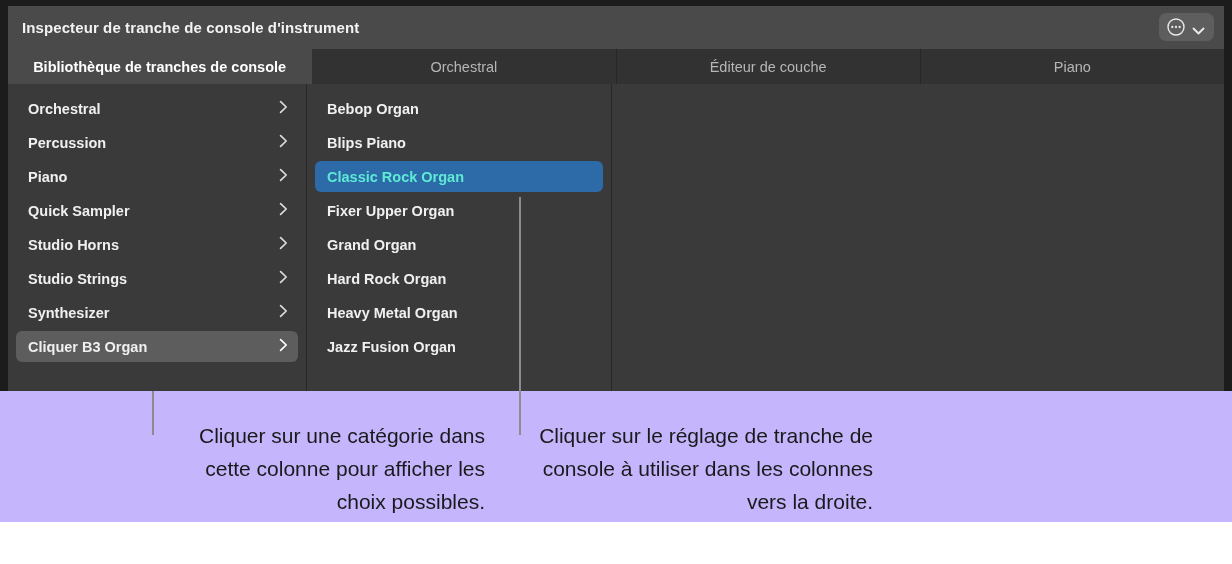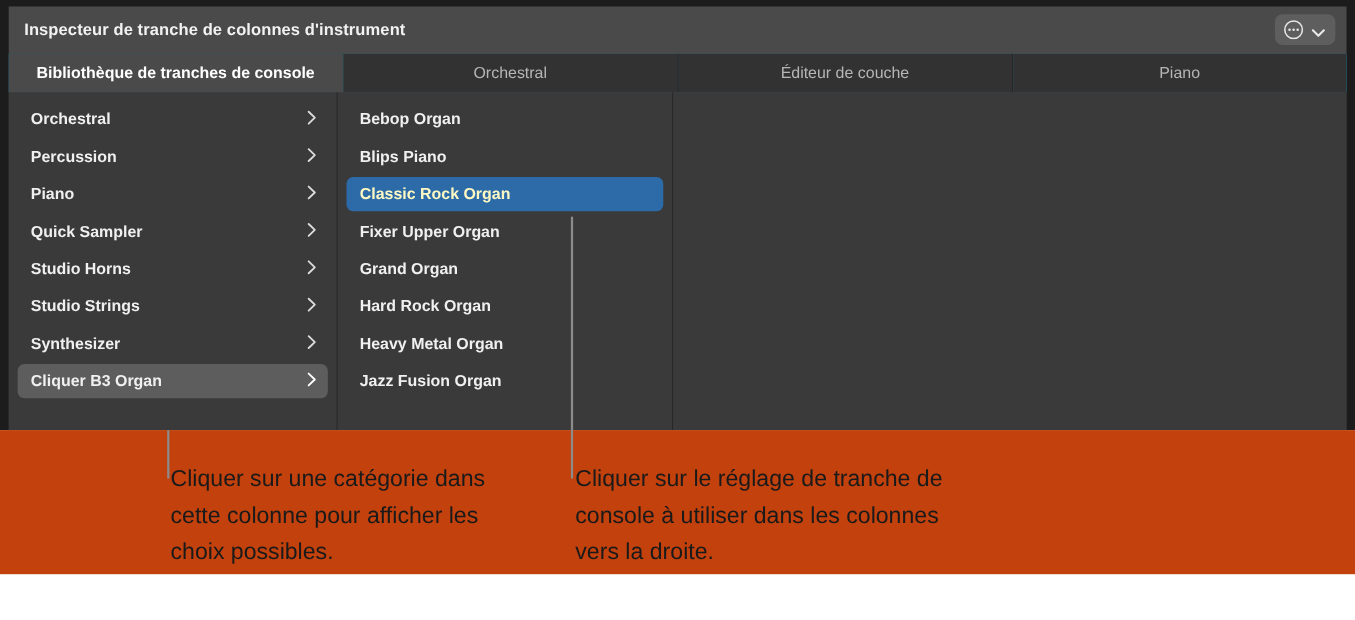--- a/index.html
+++ b/index.html
@@ -78,21 +78,21 @@
     top: 9px;
   }
 
   
   #tabbar {
     position: absolute;
     left: 0;
     top: 43px;
     right: 0;
     height: 35px;
-    background: #0ea5e9;
+    background: #c2410c;
     display: flex;
     box-sizing: border-box;
   }
   .tab {
     flex: 1 1 0;
     display: flex;
     align-items: center;
     justify-content: center;
     font-size: 14.5px;
     color: #b6b6b6;
@@ -157,37 +157,38 @@
   }
   .browser-row .row-label {
     flex: 1 1 auto;
     overflow: hidden;
   }
   .browser-row.highlight {
     background: #5d5d5d;
   }
   .browser-row.selected {
     background: #2d6ba8;
-    color: #fef9c3;
+    color: #5eead4;
     align-items: center;
   }
   .browser-row .chevron-right-icon {
     flex: 0 0 auto;
     margin-left: 8px;
     display: block;
   }
 
   
   #callouts {
     position: absolute;
     left: 0;
     top: 391px;
     width: 1232px;
     height: 131px;
-    background: #c2410c;
+    background: #c4b5fd;
+    text-align: right;
   }
   .callout-line {
     position: absolute;
     width: 2px;
     background: #8c8c8c;
   }
   #callout-line-1 {
     left: 152px;
     top: -0px;
     height: 44px;
@@ -216,21 +217,21 @@
     width: 350px;
   }
 </style>
 </head>
 <body>
 
 <div id="inspector-window">
   <div id="window-frame">
 
     <div id="titlebar">
-      <div id="window-title">Inspecteur de tranche de colonnes d'instrument</div>
+      <div id="window-title">Inspecteur de tranche de console d'instrument</div>
 
       <div id="menu-button">
         <span class="ellipsis-circle-icon">
           <svg width="18" height="18" viewBox="0 0 18 18">
             <circle cx="9" cy="9" r="8" fill="none" stroke="#e8e8e8" stroke-width="1.4"></circle>
             <circle cx="5.3" cy="9" r="1.15" fill="#e8e8e8"></circle>
             <circle cx="9" cy="9" r="1.15" fill="#e8e8e8"></circle>
             <circle cx="12.7" cy="9" r="1.15" fill="#e8e8e8"></circle>
           </svg>
         </span>

